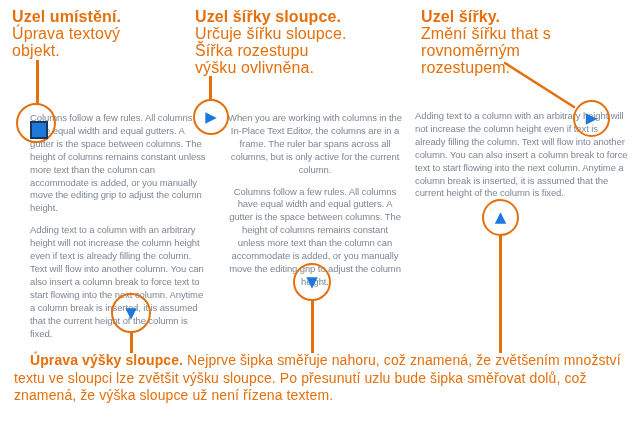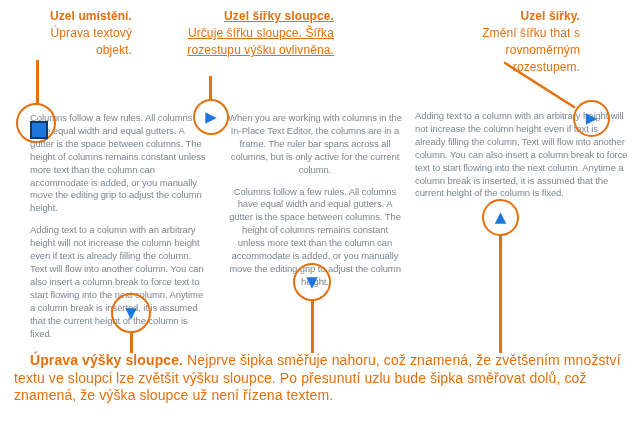--- a/index.html
+++ b/index.html
@@ -9,21 +9,21 @@
     --body-text-gray:#7D8793;
   }
   html,body{margin:0;padding:0;background:#fff;}
   .canvas{
     position:relative;width:638px;height:431px;background:#fff;overflow:hidden;
     font-family:"Liberation Sans",sans-serif;
   }
   
   .callout{
     position:absolute;color:var(--accent-orange);
-    font-size:12px;line-height:17px;letter-spacing:.1px;text-align:right;
+    font-size:16px;line-height:17px;letter-spacing:.1px;
   }
   .callout .title{font-weight:bold;display:block;}
   .caption{
     position:absolute;color:var(--accent-orange);
     font-size:14px;line-height:17.5px;letter-spacing:.1px;
   }
   .caption .title{font-weight:bold;margin-left:16px;}
   
   .body-col{
     position:absolute;color:var(--body-text-gray);
@@ -63,25 +63,25 @@
     <p>Columns follow a few rules. All columns have equal width and equal gutters. A gutter is the space between columns. The height of columns remains constant unless more text than the column can accommodate is added, or you manually move the editing grip to adjust the column height.</p>
   </div>
   <div class="body-col" style="left:415px;top:110px;width:214px;">
     <p>Adding text to a column with an arbitrary height will not increase the column height even if text is already filling the column. Text will flow into another column. You can also insert a column break to force text to start flowing into the next column. Anytime a column break is inserted, it is assumed that the current height of the column is fixed.</p>
   </div>
 
   <div class="callout" style="left:12px;top:8px;width:120px;">
     <span class="title">Uzel umístění.</span>
     <span>Úprava textový objekt.</span>
   </div>
-  <div class="callout" style="left:182px;top:8px;width:152px;text-decoration:underline;">
+  <div class="callout" style="left:195px;top:8px;width:152px;">
     <span class="title">Uzel šířky sloupce.</span>
     <span>Určuje šířku sloupce. Šířka rozestupu výšku ovlivněna.</span>
   </div>
-  <div class="callout" style="left:445px;top:8px;width:135px;">
+  <div class="callout" style="left:421px;top:8px;width:135px;">
     <span class="title">Uzel šířky.</span>
     <span>Změní šířku that s rovnoměrným rozestupem.</span>
   </div>
 
   <div class="vline" style="left:36px;top:60px;height:44px;"></div>
   <div class="vline" style="left:209px;top:76px;height:24px;"></div>
   <svg class="diag" style="left:500px;top:58px;" width="82" height="56">
     <line x1="5" y1="5" x2="74" y2="49" stroke="#E4700E" stroke-width="2.5" stroke-linecap="round"></line>
   </svg>
   <div class="vline" style="left:130px;top:331px;height:22px;"></div>

